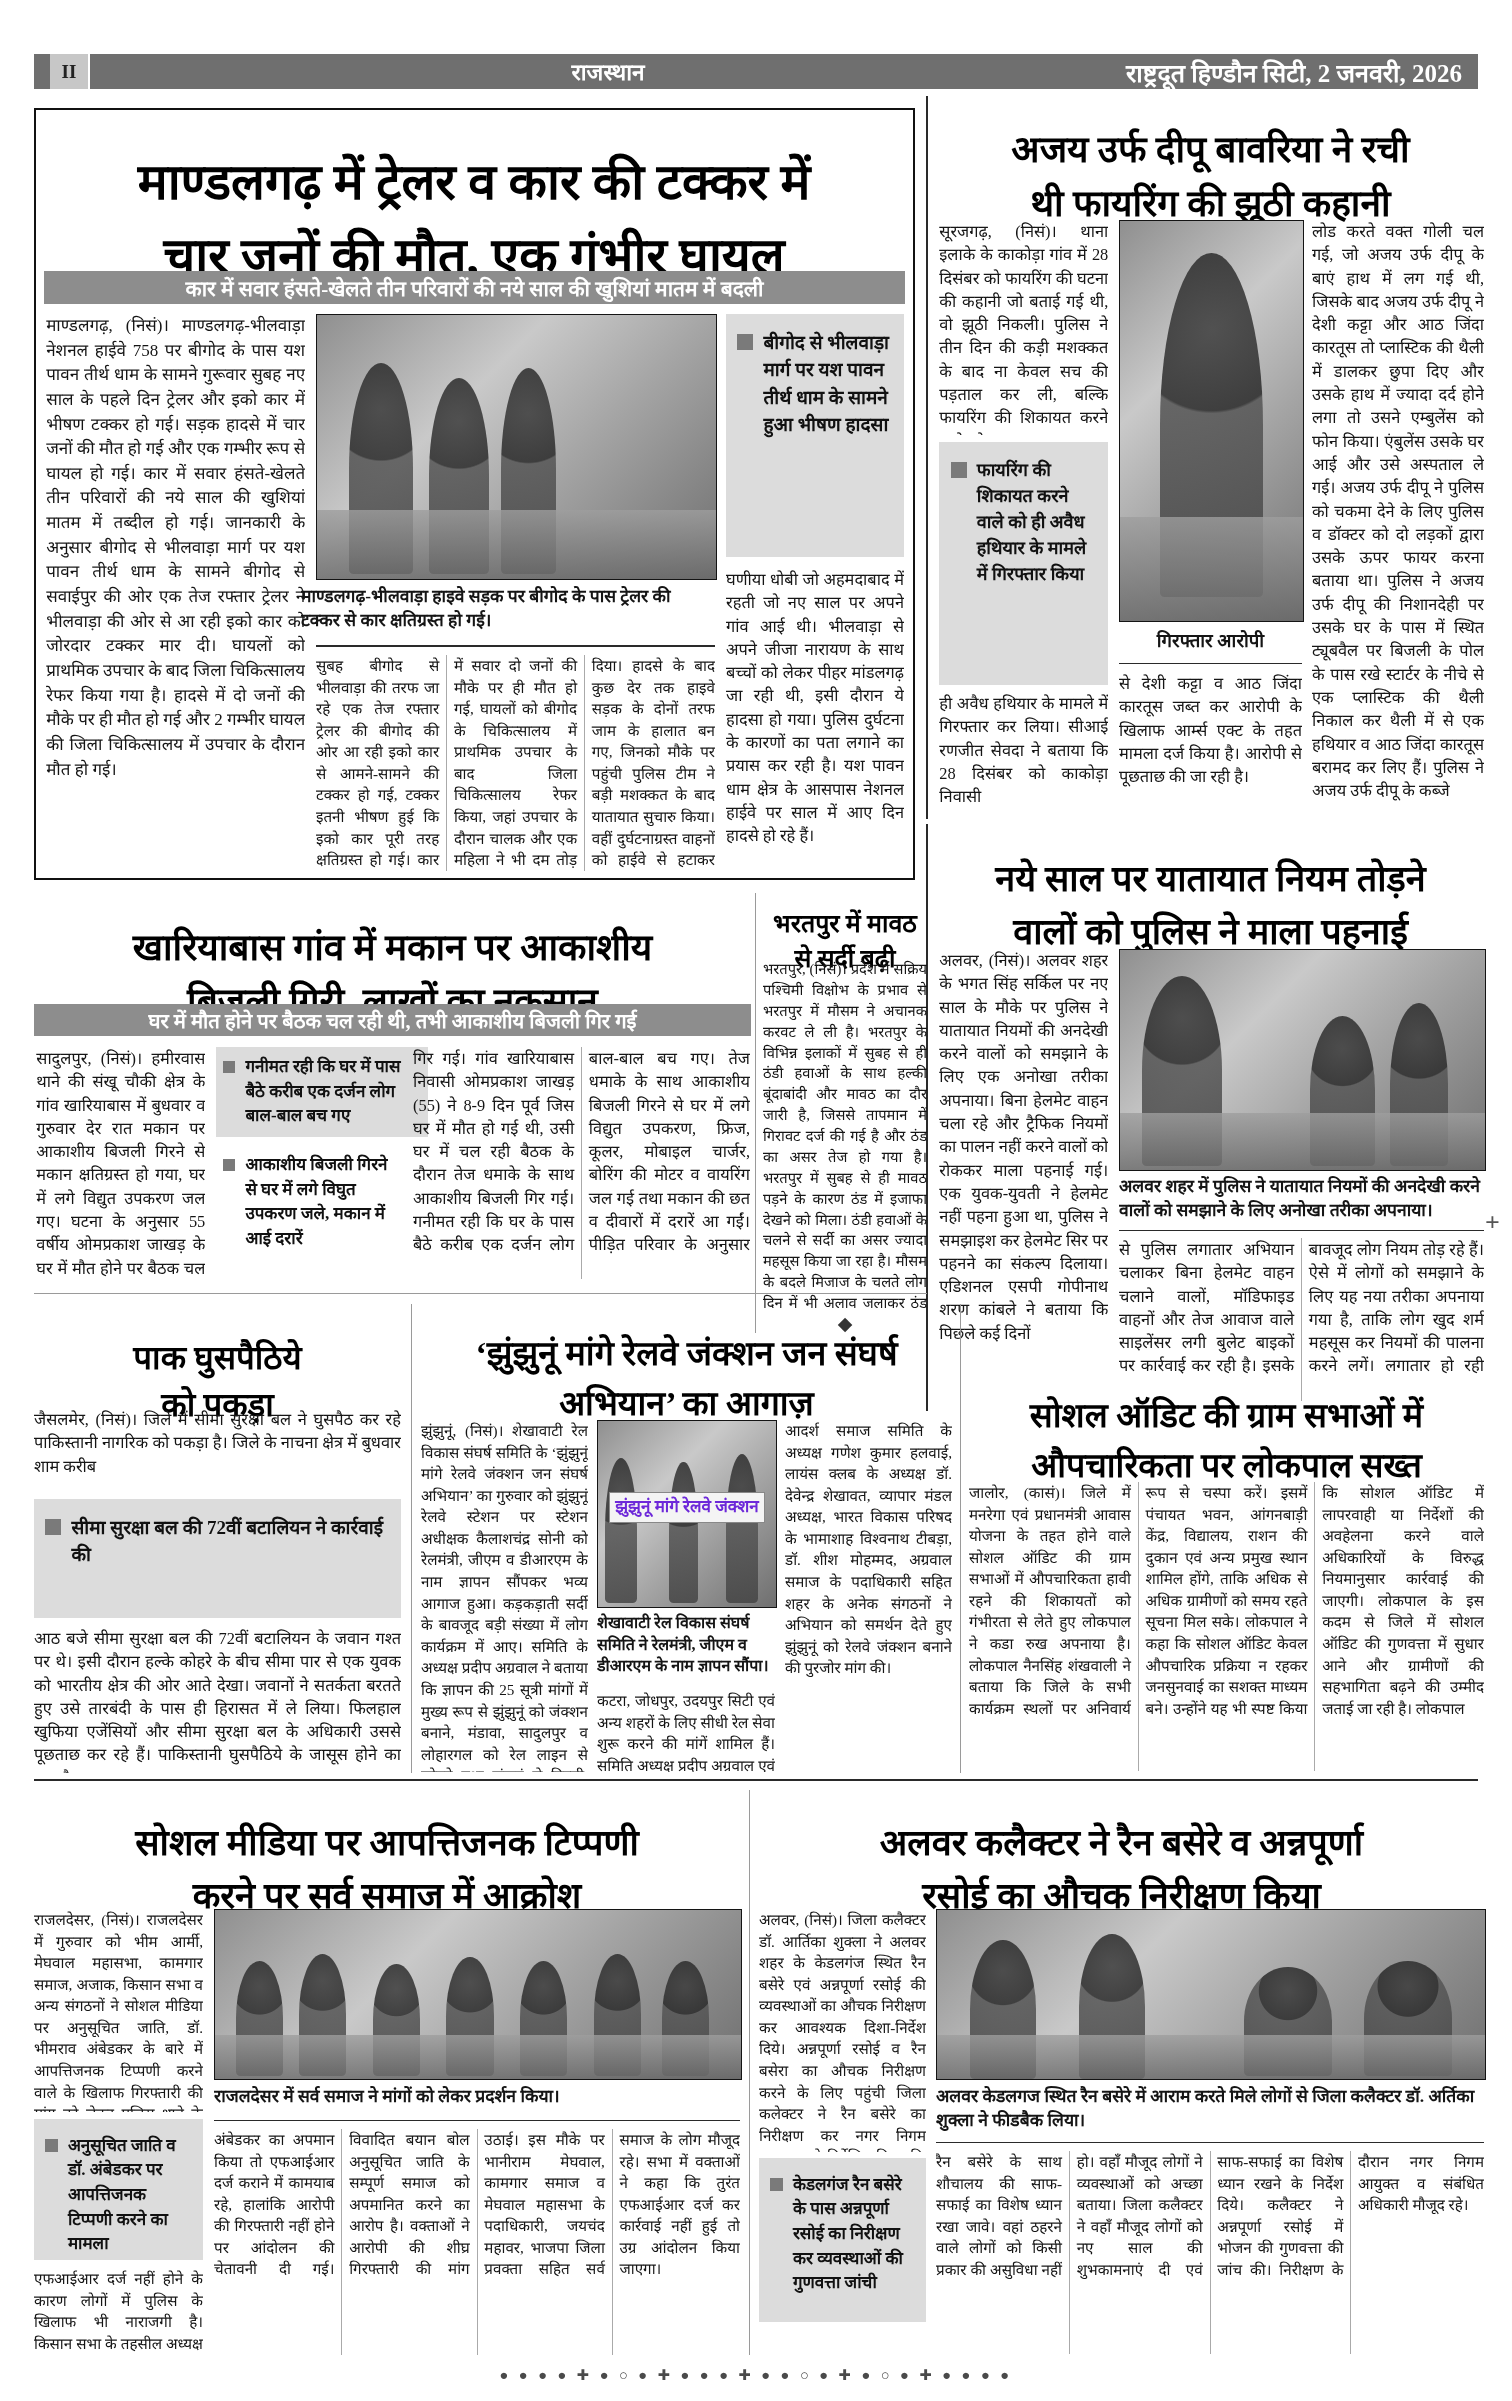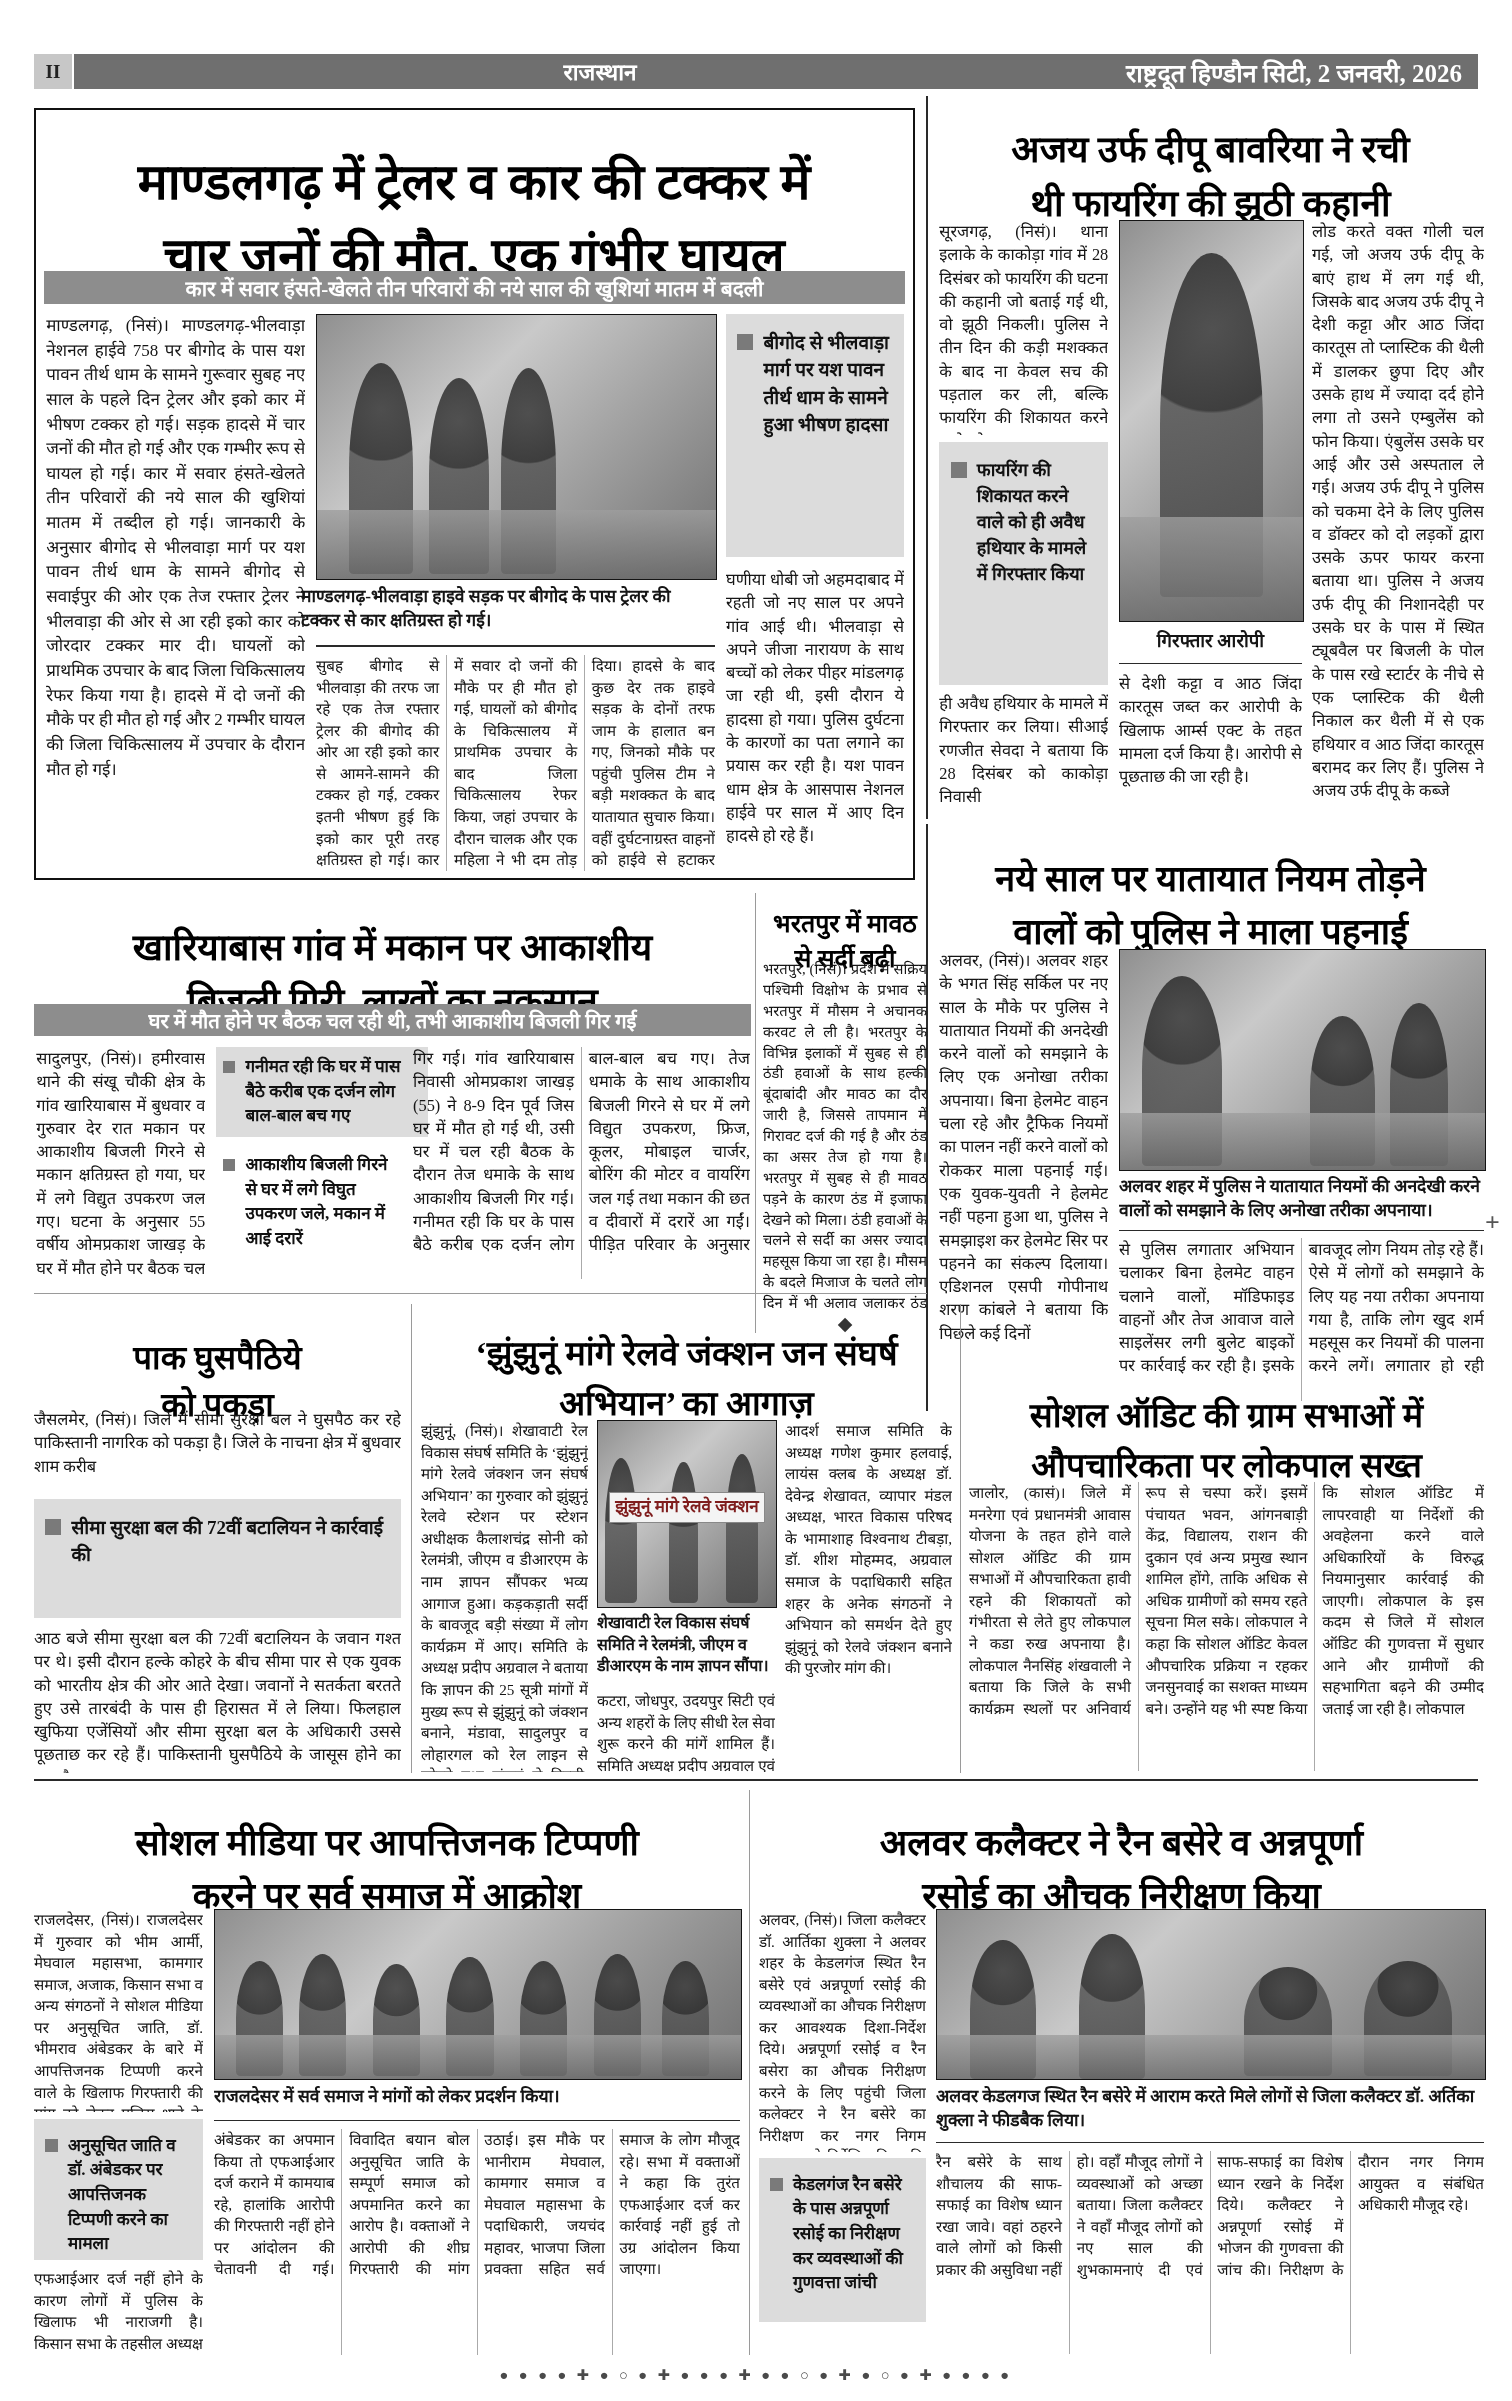--- a/index.html
+++ b/index.html
@@ -23,25 +23,25 @@
   .ph-ground{position:absolute;left:0;right:0;bottom:0;height:26%;
      background:linear-gradient(#9e9e9e,#6a6a6a);opacity:.8;}
   .cap{font-weight:bold;font-size:17.5px;line-height:1.35;text-align:left;overflow:hidden;}
   .gbox{background:#dcdcdc;display:flex;gap:10.2px;padding:14.7px 11.3px;overflow:hidden;}
   .gbox .sq{flex:0 0 auto;width:16px;height:16px;background:#7a7a7a;margin-top:5.6px;}
   .gbox .gtxt{font-weight:bold;font-size:19px;line-height:1.45;color:#111;}
   .rule-h{background:#2a2a2a;}
   .rule-light{background:#9a9a9a;}
   .masthead{background:#6f6f6f;color:#fff;display:flex;align-items:center;}
   .mh-pagebox{background:#c7c7c7;color:#222;height:100%;display:flex;align-items:center;
-     justify-content:center;font-weight:bold;font-size:19px;border-right:2.3px solid #fff;}
+     justify-content:center;font-weight:bold;font-size:19px;border-right:2.3px solid #fff;margin-left:16px;}
   .mh-center{flex:1;text-align:center;font-size:22.6px;font-weight:bold;}
   .mh-right{padding-right:16px;font-size:25px;font-weight:bold;white-space:nowrap;}
   .banner-strip{position:absolute;left:6%;right:6%;top:38%;background:#f4f4f4;
-     border:1.1px solid #888;text-align:center;color:#7f1d1d;font-weight:bold;
+     border:1.1px solid #888;text-align:center;color:#6d28d9;font-weight:bold;
      font-size:17px;line-height:1.3;padding:3.4px 2.3px;}
   .footer-dots{color:#4a4a4a;font-size:14.7px;letter-spacing:3.4px;text-align:center;white-space:nowrap;}
   .ornament{color:#333;font-size:19px;text-align:center;}
   .regmark{color:#555;font-size:26px;font-weight:bold;}
 </style>
 </head>
 <body>
 
 <div id="paper">
 

